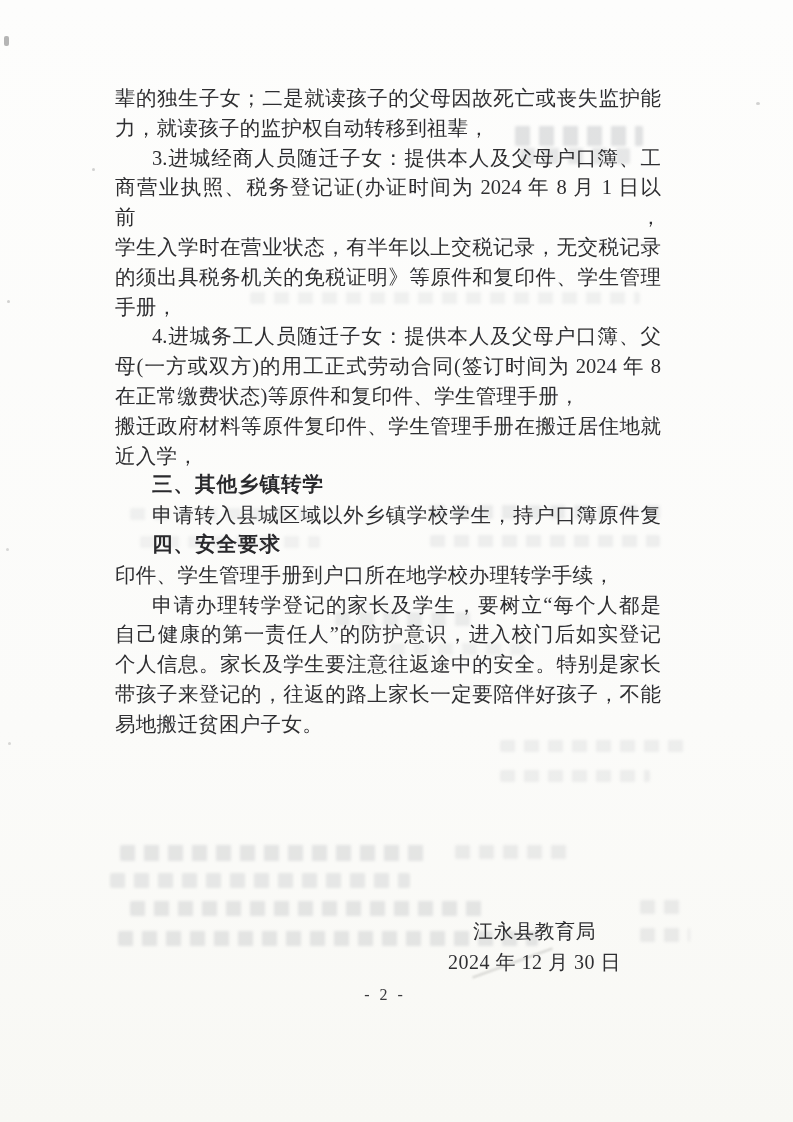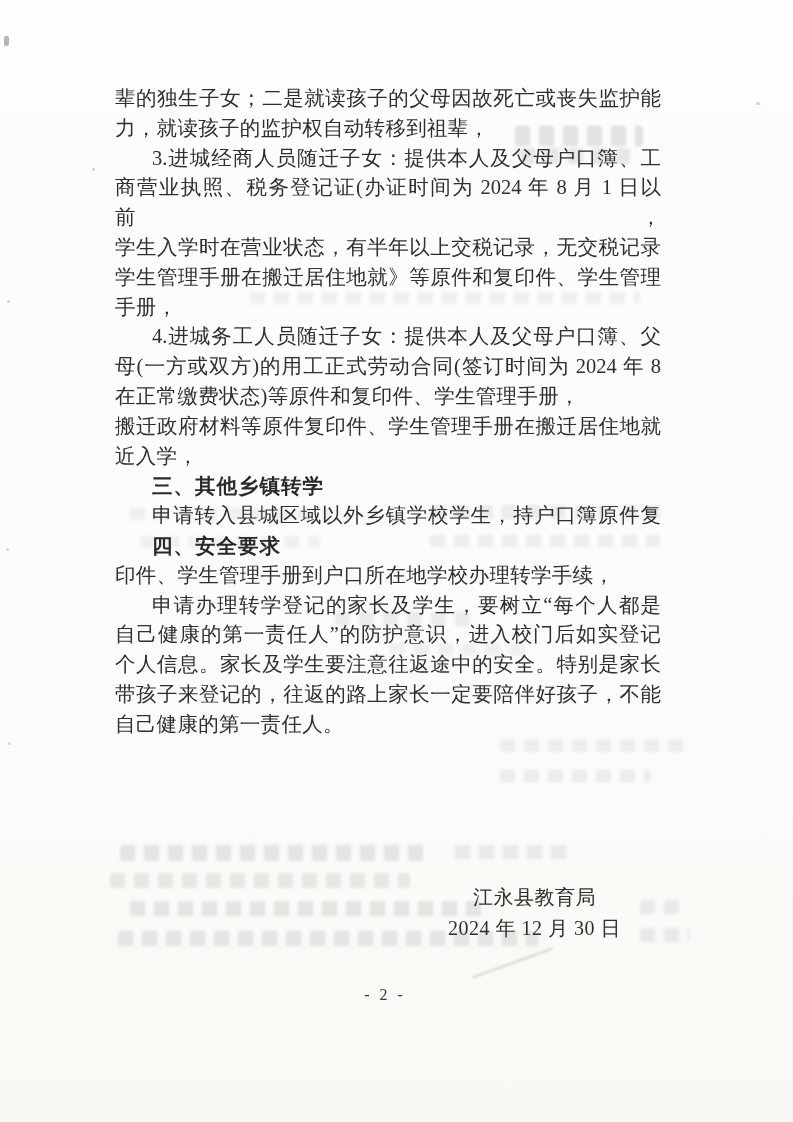--- a/index.html
+++ b/index.html
@@ -23,29 +23,29 @@
   .line{white-space:nowrap;}
   .line.j{
     white-space:normal;
     text-align:justify;
     text-align-last:justify;
     letter-spacing:0;
   }
   .line.ind{text-indent:37px;}
   .line.sec{}
   .line.hd{
-    font-family:Liberation Sans, sans-serif;
+    font-family:Liberation Mono, monospace;
     font-weight:700;
     letter-spacing:1px;
     color:#29292c;
   }
   
   .signature{
     position:absolute;
-    top:882px;right:172px;
+    top:916px;right:172px;
     text-align:center;
     font-size:20px;
     line-height:31px;
     letter-spacing:0.5px;
   }
   
   .pagenum{
     position:absolute;
     top:986px;left:345px;width:80px;
     text-align:center;
@@ -106,36 +106,36 @@
   <div class="speck" style="left:6px;top:548px;width:3px;height:3px;opacity:.25;"></div>
   <div class="speck" style="left:756px;top:102px;width:4px;height:3px;opacity:.3;"></div>
   <div class="speck" style="left:8px;top:742px;width:3px;height:3px;opacity:.25;"></div>
 
   <div class="body-text">
       <div class="line j">辈的独生子女；二是就读孩子的父母因故死亡或丧失监护能</div>
       <div class="line">力，就读孩子的监护权自动转移到祖辈，</div>
       <div class="line j ind">3.进城经商人员随迁子女：提供本人及父母户口簿、工</div>
       <div class="line j">商营业执照、税务登记证(办证时间为 2024 年 8 月 1 日以前，</div>
       <div class="line j">学生入学时在营业状态，有半年以上交税记录，无交税记录</div>
-      <div class="line j">学生管理手册在搬迁居住地就》等原件和复印件、学生管理</div>
+      <div class="line j">的须出具税务机关的免税证明》等原件和复印件、学生管理</div>
       <div class="line">手册，</div>
       <div class="line j ind sec">4.进城务工人员随迁子女：提供本人及父母户口簿、父</div>
       <div class="line j">母(一方或双方)的用工正式劳动合同(签订时间为 2024 年 8</div>
       <div class="line">在正常缴费状态)等原件和复印件、学生管理手册，</div>
       <div class="line j">搬迁政府材料等原件复印件、学生管理手册在搬迁居住地就</div>
       <div class="line">近入学，</div>
       <div class="line ind hd sec">三、其他乡镇转学</div>
       <div class="line j ind">申请转入县城区域以外乡镇学校学生，持户口簿原件复</div>
       <div class="line ind hd">四、安全要求</div>
       <div class="line">印件、学生管理手册到户口所在地学校办理转学手续，</div>
       <div class="line j ind">申请办理转学登记的家长及学生，要树立“每个人都是</div>
       <div class="line j">自己健康的第一责任人”的防护意识，进入校门后如实登记</div>
       <div class="line j">个人信息。家长及学生要注意往返途中的安全。特别是家长</div>
       <div class="line j">带孩子来登记的，往返的路上家长一定要陪伴好孩子，不能</div>
-      <div class="line">自己健康的第一责任人。</div>
+      <div class="line">易地搬迁贫困户子女。</div>
     </div>
 
   <div class="signature">
     <div>江永县教育局</div>
     <div>2024 年 12 月 30 日</div>
   </div>
 
   <div class="pagenum">- 2 -</div>
 
 </div>

